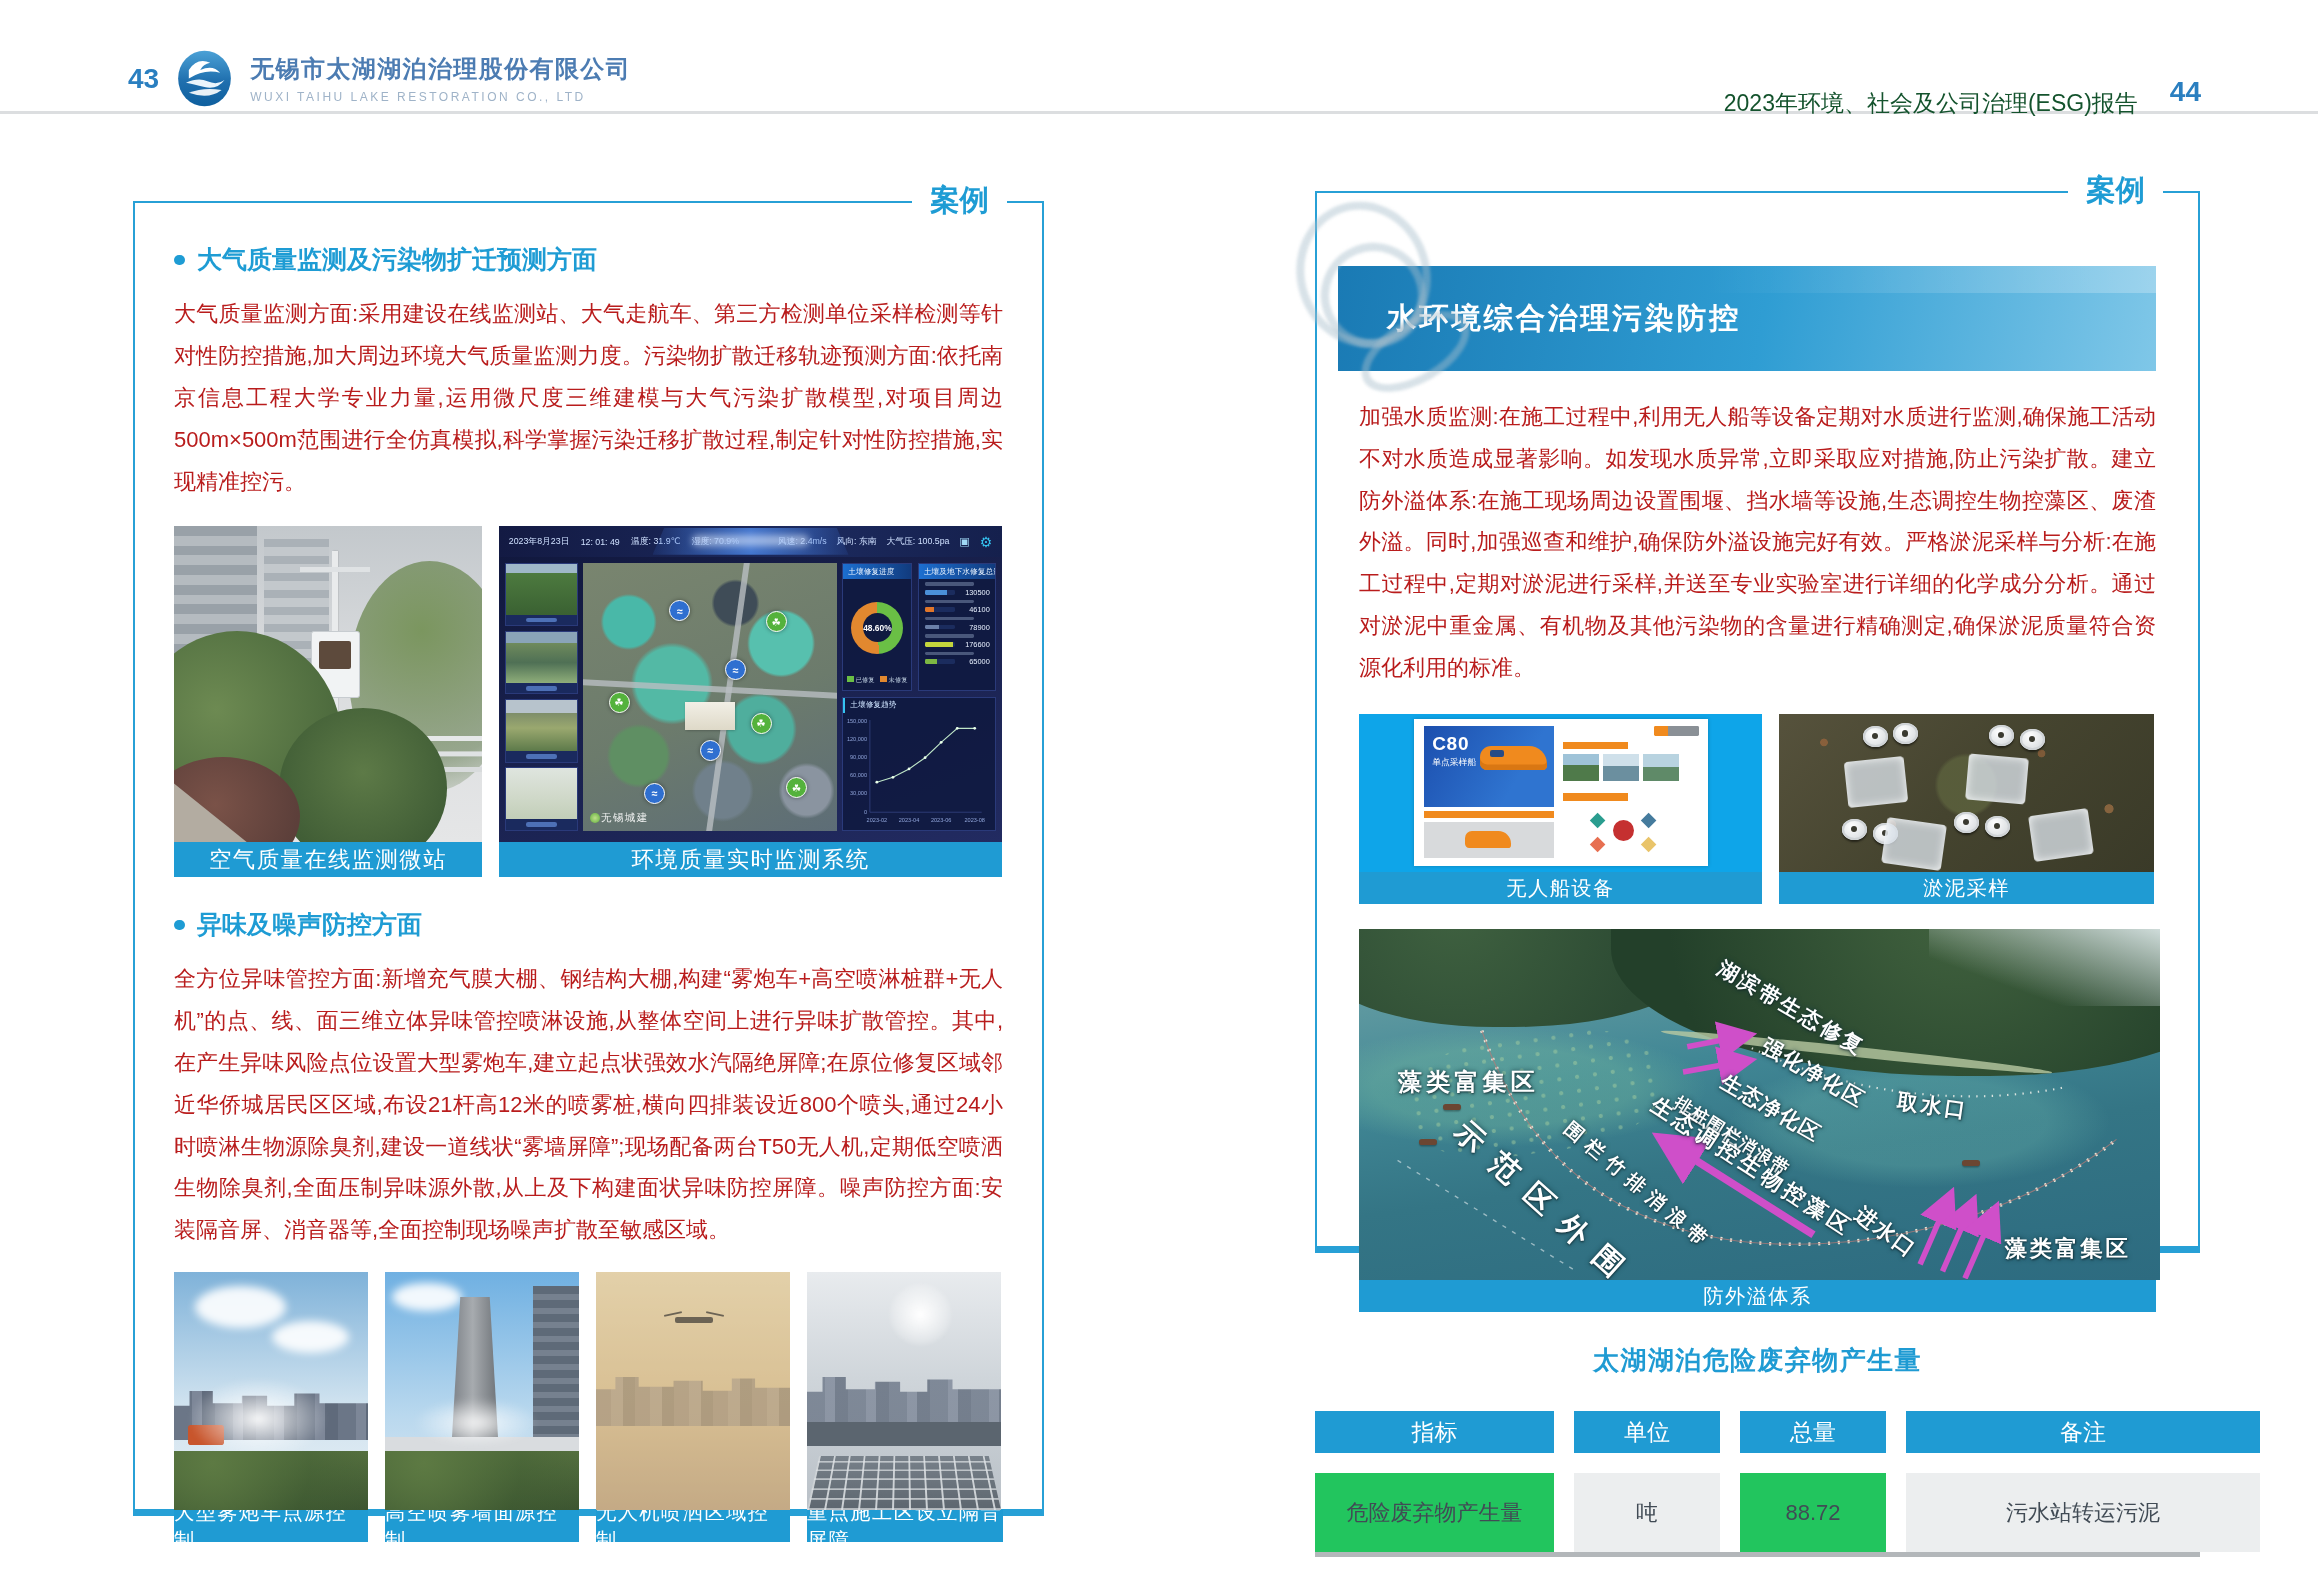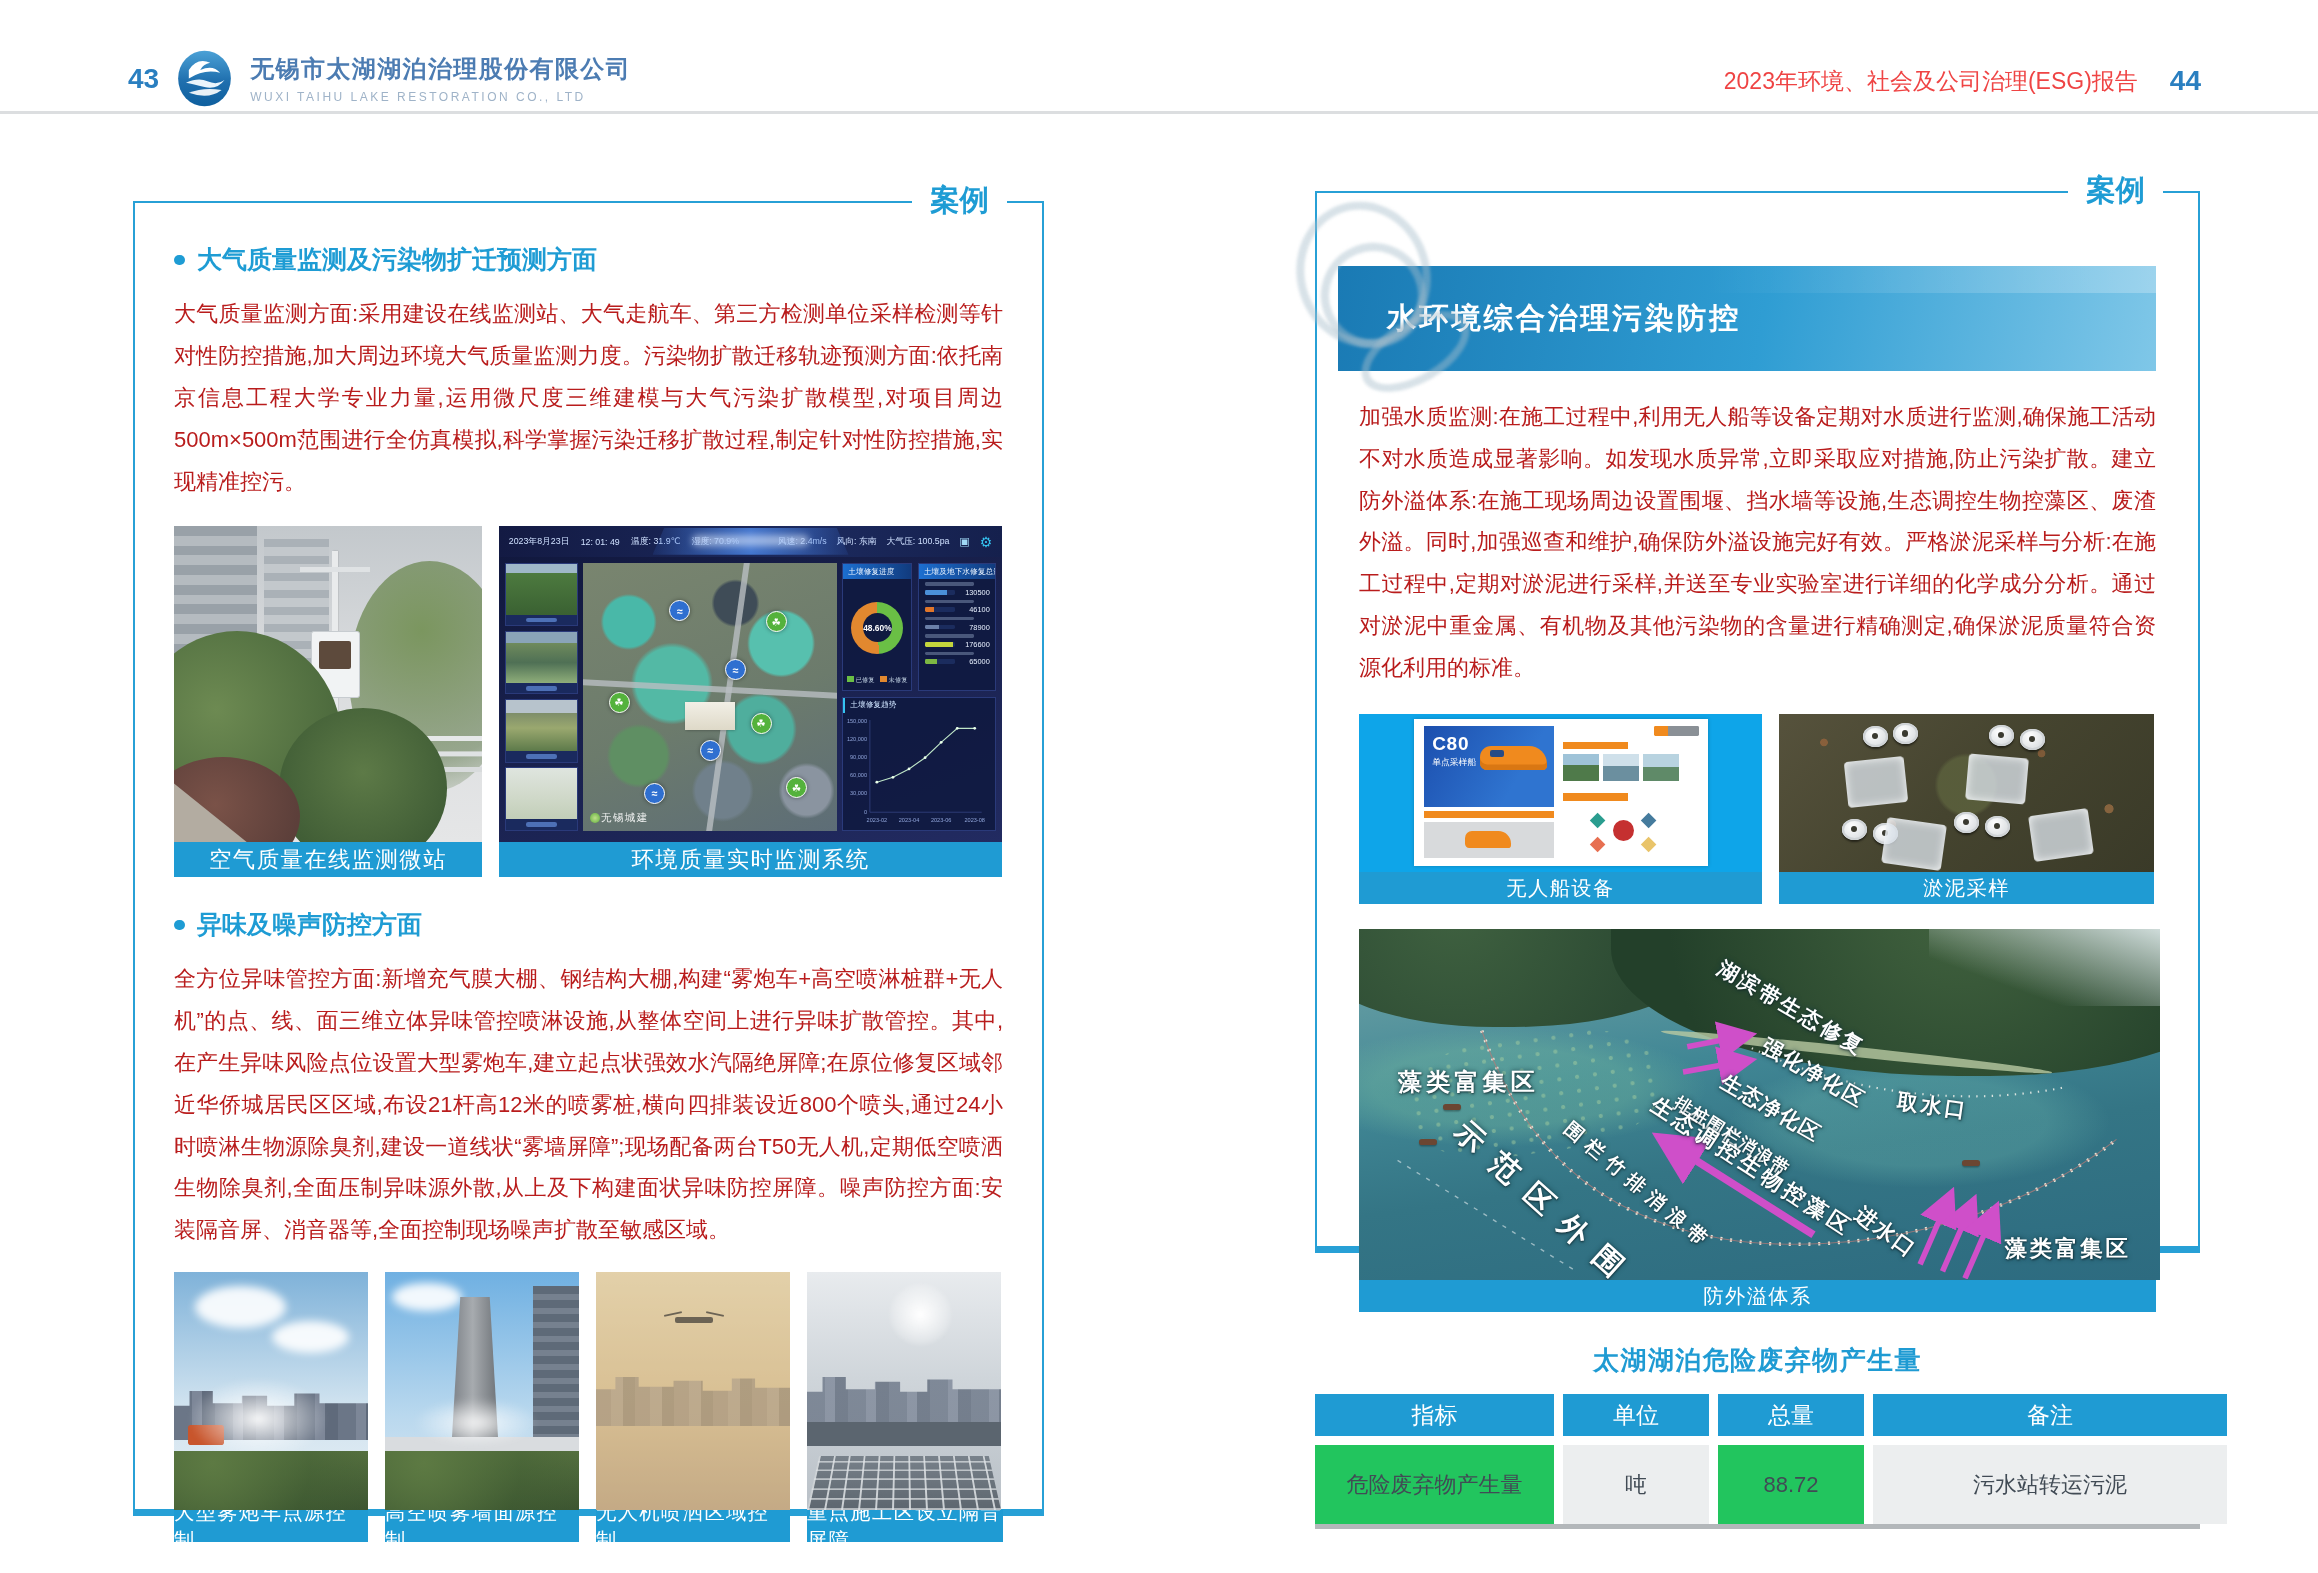--- a/index.html
+++ b/index.html
@@ -9,21 +9,21 @@
 
   
   .hdr-line { position:absolute; left:0; right:0; top:111px; height:2.8px; background:#dcdee0; }
   .hl { position:absolute; top:50px; left:128px; display:flex; align-items:center; gap:17px; }
   .pg-num { font-size:28px; font-weight:bold; color:#2a7fc0; }
   .logo-svg { width:57px; height:57px; display:block; }
   .company { display:flex; flex-direction:column; justify-content:center; }
   .company-cn { font-size:24px; color:#4c7cb2; letter-spacing:1.4px; font-weight:600; }
   .company-en { font-size:12px; color:#9fb3c8; letter-spacing:2.5px; margin-top:4.9px; }
   .hr { position:absolute; top:65px; right:118px; display:flex; align-items:center; gap:32px; }
-  .hr-title { font-size:23px; color:#ef4444; }
+  .hr-title { font-size:23px; color:#14532d;margin-top:23px; }
 
   
   .case-box { position:absolute; border:2.8px solid #27a0d6; border-bottom-width:7px; background:#fff; }
   .case-left  { left:133px;  top:201px; width:911px; height:1315px; }
   .case-right { left:1315px; top:191px; width:885px; height:1062px; }
   .case-label { position:absolute; top:-21px; right:35px; font-size:29.4px; font-weight:bold;
     color:#1e9cd4; background:#fff; padding:0 18px; line-height:1.2; }
   .cl-inner { padding:32px 39px 0; }
   .cr-inner { padding:0 42px; position:relative; }
 
@@ -244,21 +244,21 @@
     background:radial-gradient(circle 3.5px, rgba(170,210,160,.7) 60%, transparent 61%);
     background-size:18px 14px; border-radius:40%; }
   .boat { position:absolute; width:18px; height:6.3px; background:#6b4632; border-radius:2.8px; box-shadow:0 1.4px 1.4px rgba(0,0,0,.3); }
   .lk { position:absolute; color:#fff; font-weight:bold; white-space:nowrap;
     text-shadow:0 0 5.6px rgba(15,55,65,.9),0.7px 0.7px 2.1px rgba(0,0,0,.6); }
   .lakesvg { position:absolute; inset:0; }
 
   
   .table-block { position:absolute; left:1315px; top:1343px; width:885px; }
   .tb-title { text-align:center; font-size:26px; font-weight:bold; color:#1f9bd3; letter-spacing:1.4px; }
-  .tbl { margin-top:16px; display:grid; grid-template-columns:27% 16.5% 16.5% 40%; gap:9px; }
+  .tbl { margin-top:33px; display:grid; grid-template-columns:27% 16.5% 16.5% 40%; gap:20px; }
   .th { background:#1f9bd3; color:#fff; font-size:23px; height:42px;
     display:flex; align-items:center; justify-content:center; }
   .td { font-size:22px; color:#414b55; height:79px; display:flex; align-items:center; justify-content:center; }
   .td.w { background:#22c55e; } .td.g { background:#eceeef; }
   .tbl-foot { height:4.9px; background:#b3b7ba; margin-top:0; }
 </style>
 </head>
 <body>
 
 <div id="spread">

